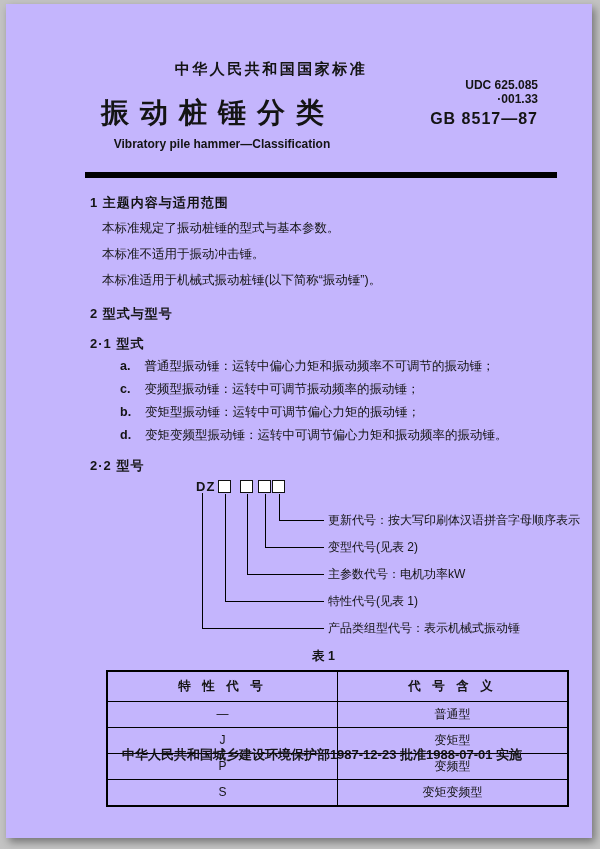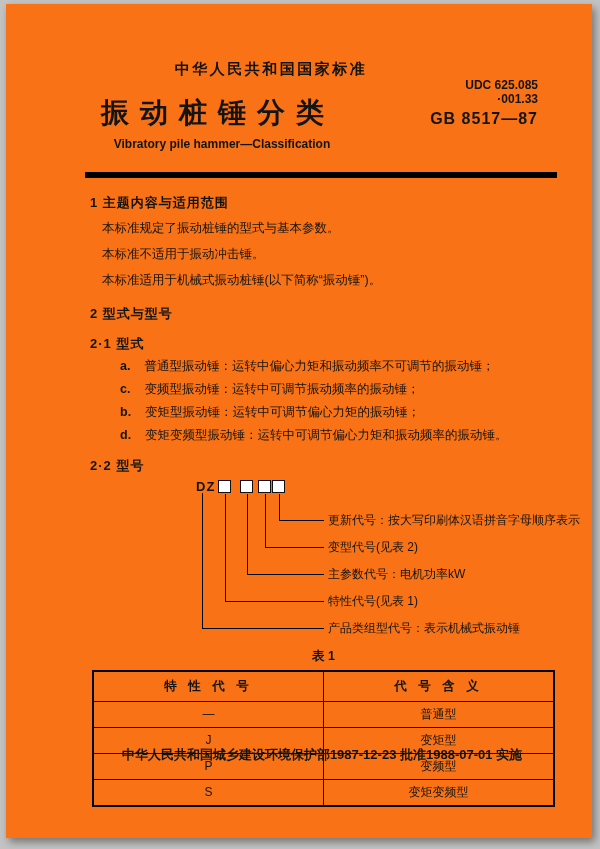--- a/index.html
+++ b/index.html
@@ -1,18 +1,18 @@
 <!DOCTYPE html>
 <html><head>
 <meta charset="utf-8">
 <style>
   html,body{margin:0;padding:0;}
   body{background:#a9a9a9;font-family:"Liberation Sans",sans-serif;}
   .scan{width:600px;height:849px;position:relative;background:#c3c3c3;overflow:hidden;}
-  .page{position:absolute;left:6px;top:4px;width:586px;height:834px;background:#f97316;
+  .page{position:absolute;left:6px;top:4px;width:586px;height:834px;background:#c4b5fd;
         box-shadow:3px 4px 8px rgba(0,0,0,.4);color:#141414;}
 
   
   .hdr{position:relative;height:168px;}
   .std-label{position:absolute;top:56px;left:0;width:530px;text-align:center;
              font-weight:bold;font-size:15px;letter-spacing:2.5px;}
   .udc{position:absolute;top:74px;right:54px;text-align:right;font-size:12px;
        font-weight:bold;line-height:14px;}
   .doc-title{position:absolute;top:90px;left:0;width:424px;text-align:center;
              font-weight:bold;font-size:28px;letter-spacing:11px;}
@@ -32,21 +32,21 @@
   
   .diagram{position:relative;height:162px;margin-top:4px;}
   .dz{position:absolute;left:106px;top:0;font-size:13px;font-weight:bold;letter-spacing:1px;}
   .box{position:absolute;top:2px;width:11px;height:11px;border:1.5px solid #111;background:#fff;}
   .vline{position:absolute;width:1.4px;background:#000;}
   .hline{position:absolute;height:1.4px;background:#000;}
   .dlabel{position:absolute;left:238px;font-size:12px;line-height:16px;white-space:nowrap;}
 
   
   .tbl-caption{width:463px;margin:8px 0 5px 2px;text-align:center;font-size:12.5px;font-weight:bold;}
-  table.t1{border-collapse:collapse;width:463px;margin-left:2px;border:2px solid #000;}
+  table.t1{border-collapse:collapse;width:463px;margin-left:16px;border:2px solid #000;}
   .t1 th{border:1.2px solid #000;height:27px;font-size:12.5px;font-weight:bold;
          letter-spacing:4px;text-align:center;}
   .t1 td{border:1.2px solid #000;height:23px;font-size:12px;text-align:center;}
   .t1 th:first-child,.t1 td:first-child{width:50%;}
 
   
   .footer{position:absolute;left:84px;right:38px;top:742px;display:flex;
           justify-content:center;font-weight:bold;font-size:13px;}
 </style>
 </head>

